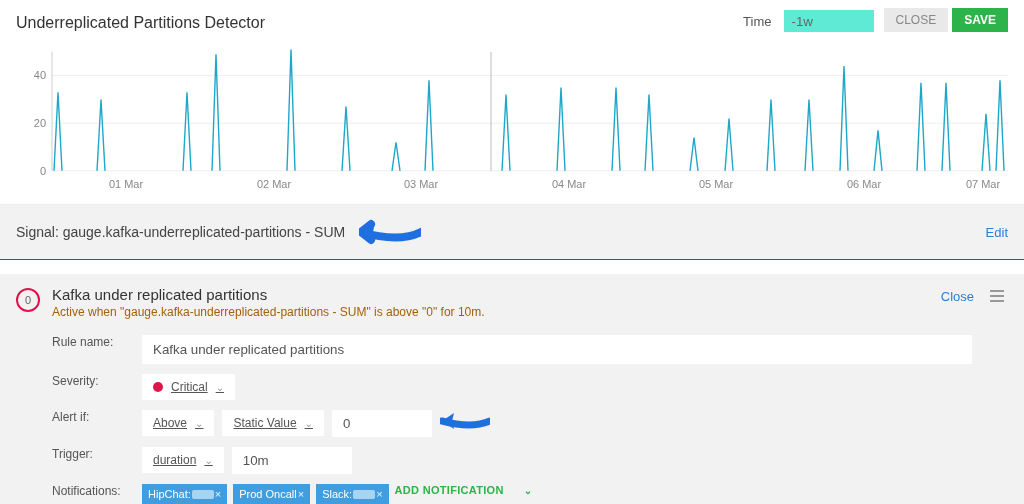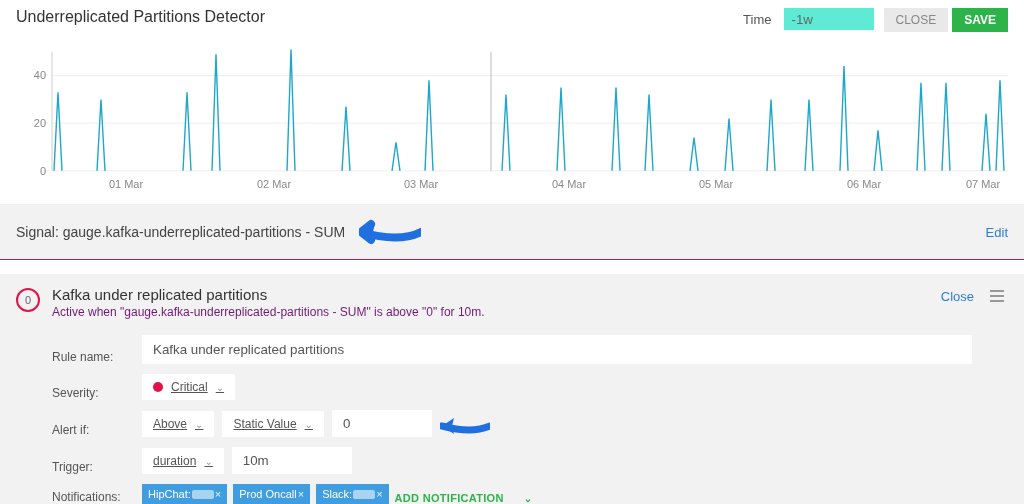--- a/index.html
+++ b/index.html
@@ -1,44 +1,44 @@
 <!DOCTYPE html>
 <html><head>
 <meta charset="utf-8">
 <style>
   * { box-sizing: border-box; margin: 0; padding: 0; }
   body { font-family: -apple-system, "Helvetica Neue", Arial, sans-serif; font-size: 13px; color: #444; background: #fff; }
   .page { width: 1024px; }
-  .header { display: flex; align-items: flex-start; padding: 8px 16px 4px 16px; }
+  .header { display: flex; align-items: flex-end; padding: 8px 16px 4px 16px; }
   .title { font-size: 16px; font-weight: 400; color: #333; flex: 1; }
   .time-wrap { display: flex; align-items: center; gap: 12px; margin-right: 10px; }
   .time-label { color: #555; }
   .time-input { background: #5eead4; border: none; padding: 4px 8px; width: 90px; color: #666; height: 22px; }
   .btn { border: none; padding: 5px 12px; font-size: 12px; cursor: pointer; }
   .btn-close { background: #e9e9e9; color: #888; margin-right: 4px; }
   .btn-save { background: #2cb34a; color: #fff; font-weight: 600; }
   .chart-area { position: relative; height: 160px; padding: 10px 16px 0 16px; }
   .chart-svg { width: 100%; height: 100%; }
   .signal-bar { display: flex; align-items: center; background: #f2f2f2; padding: 14px 16px; margin-top: 8px; border-top: 1px solid #eee; border-bottom: 1px solid #be185d; }
   .signal-text { font-size: 14px; color: #444; flex-shrink: 0; }
   .edit-link { color: #2a7fd4; font-size: 13px; cursor: pointer; margin-left: auto; }
   .arrow-blue { position: relative; margin-left: 14px; display: flex; align-items: center; }
   .arrow-blue svg { display: block; }
   .rule-panel { background: #f2f2f2; padding: 12px 16px 8px 16px; margin-top: 14px; position: relative; }
   .rule-head { display: flex; align-items: flex-start; }
   .rule-badge { width: 24px; height: 24px; border: 2px solid #e0144a; border-radius: 50%; display: flex; align-items: center; justify-content: center; font-size: 11px; color: #666; flex-shrink: 0; margin-top: 2px; }
   .rule-head-text { margin-left: 12px; flex: 1; }
   .rule-title { font-size: 15px; color: #333; }
-  .rule-sub { font-size: 12px; color: #701a75; margin-top: 2px; }
+  .rule-sub { font-size: 12px; color: #a16207; margin-top: 2px; }
   .rule-actions { display: flex; align-items: center; gap: 12px; }
   .rule-close { color: #2a7fd4; font-size: 13px; cursor: pointer; }
   .menu-lines { display: flex; flex-direction: column; gap: 3px; cursor: pointer; padding: 4px; }
   .menu-lines span { display: block; width: 14px; height: 2px; background: #999; }
   .form { margin: 16px 0 0 36px; }
-  .row { display: flex; align-items: flex-end; margin-bottom: 10px; }
+  .row { display: flex; align-items: flex-start; margin-bottom: 10px; }
   .row-label { width: 90px; color: #555; font-size: 12px; }
   .text-input { background: #fff; border: 1px solid #fff; padding: 6px 10px; width: 830px; color: #555; }
   .select { background: #fff; border: 1px solid #fff; padding: 5px 10px; color: #555; display: inline-flex; align-items: center; gap: 8px; cursor: pointer; font-size: 12px; text-decoration: underline; }
   .chev { font-size: 10px; color: #999; }
   .dot { width: 10px; height: 10px; background: #e0144a; border-radius: 50%; display: inline-block; }
   .gap { margin-right: 8px; }
   .val-input { background: #fff; border: 1px solid #fff; padding: 5px 10px; width: 100px; color: #555; }
   .chip { background: #3f9de0; color: #fff; font-size: 11px; padding: 4px 6px; display: inline-flex; align-items: center; gap: 1px; cursor: pointer; }
   .chip-blur { display:inline-block; width:22px; height:9px; background:rgba(255,255,255,0.55); border-radius:2px; filter: blur(0.5px); }
   .chip .x { font-size: 11px; opacity: 0.9; }

